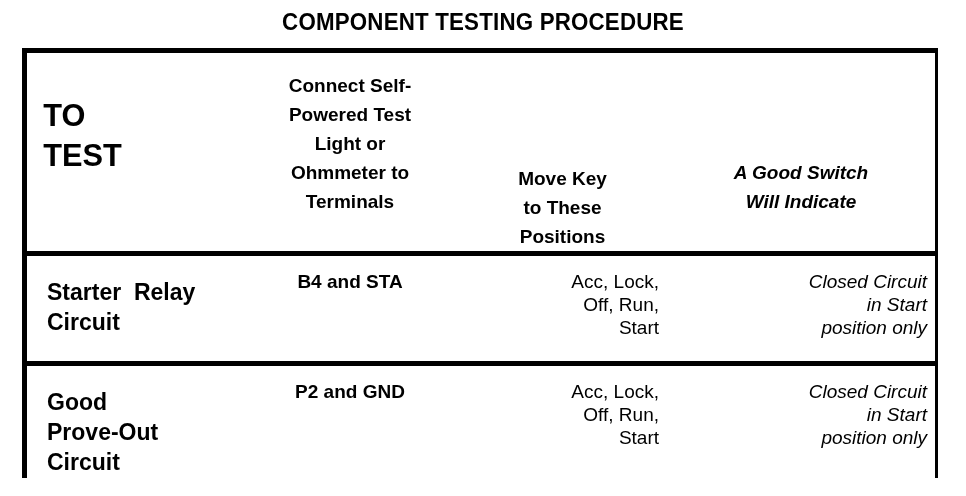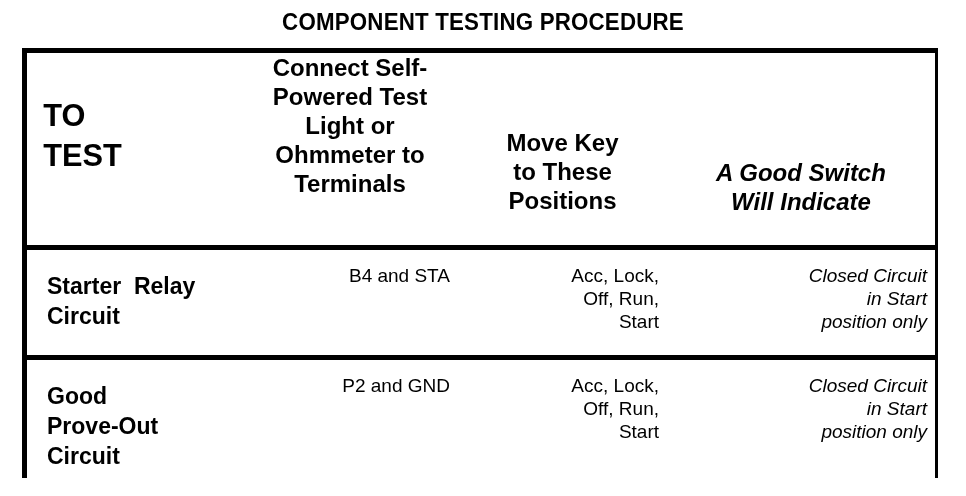--- a/index.html
+++ b/index.html
@@ -82,47 +82,48 @@
   .h-totest {
     padding: 42px 0 0 17px;
     font-size: 32px;
     font-weight: bold;
     line-height: 40px;
     text-align: left;
     transform: scaleX(0.96);
     transform-origin: left top;
   }
   .h-center {
-    padding: 0 8px 0 8px;
-    font-size: 24px;
+    padding: 18px 8px 0 8px;
+    font-size: 19px;
     font-weight: bold;
     line-height: 29px;
     text-align: center;
   }
   .h-center.mid {
     padding-top: 75px;
+    margin-top: 36px;
   }
   .h-center.low {
     padding-top: 105px;
   }
 
   
   .b-bold {
     padding: 21px 6px 0 20px;
     font-size: 23px;
     font-weight: bold;
     line-height: 30px;
     text-align: left;
   }
   .b-center {
     padding: 14px 8px 0 8px;
     font-size: 19px;
-    font-weight: normal;
+    font-weight: bold;
     line-height: 24px;
-    text-align: right;
+    text-align: center;
   }
   .b-left {
     padding: 14px 8px 0 10px;
     font-size: 19px;
     font-weight: normal;
     line-height: 23px;
     text-align: right;
   }
   .line { display: block; white-space: pre; }
 </style>

